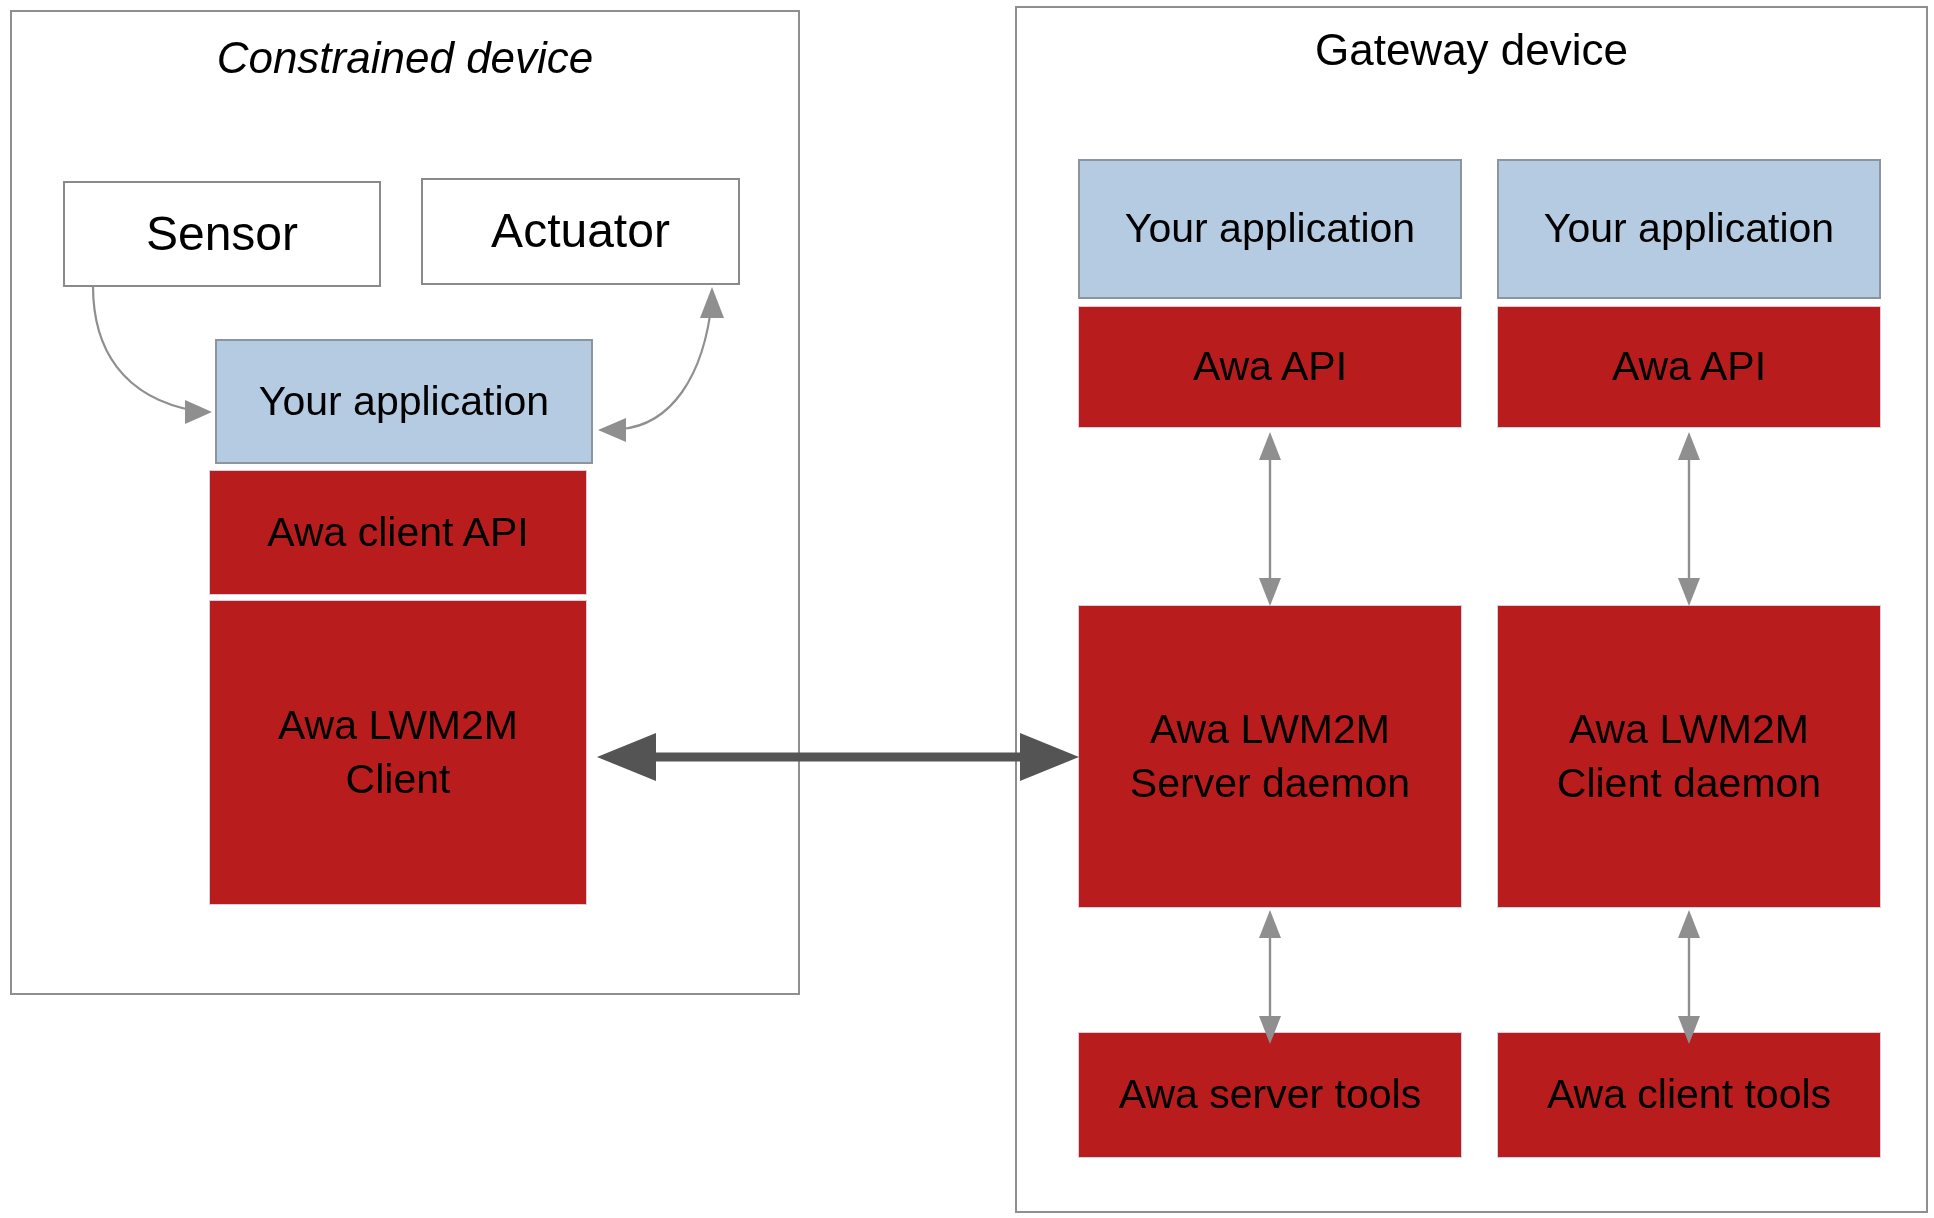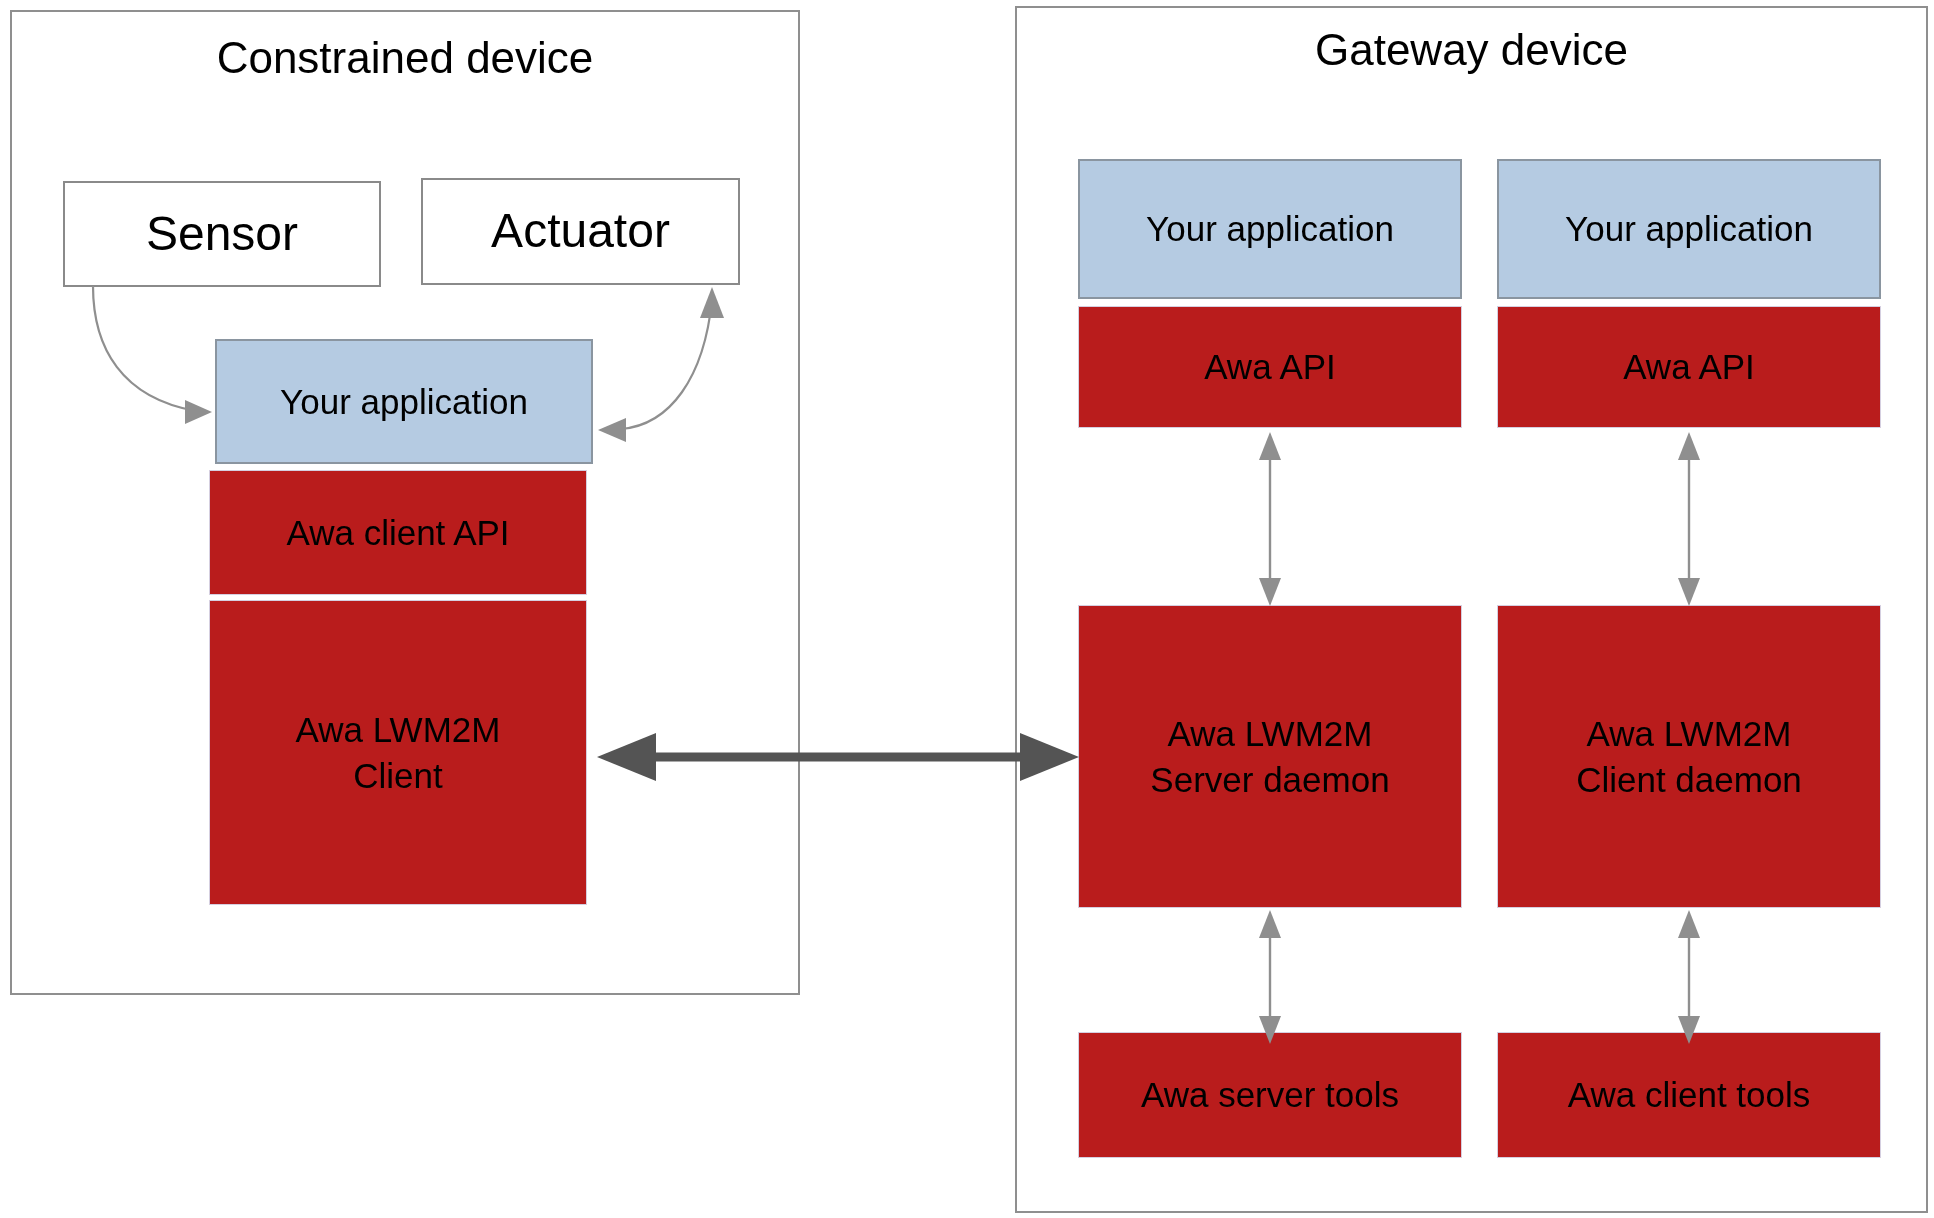--- a/index.html
+++ b/index.html
@@ -29,21 +29,21 @@
     white-space: nowrap;
   }
   .node {
     position: absolute;
     box-sizing: border-box;
     display: flex;
     flex-direction: column;
     align-items: center;
     justify-content: center;
     text-align: center;
-    font-size: 35px;
+    font-size: 41px;
     line-height: 1.3;
     color: #000000;
   }
   .node.white {
     background: #ffffff;
     border: 2px solid #8a8a8a;
     font-size: 48px;
     text-align: right;
   }
   .node.blue {
@@ -66,21 +66,21 @@
   .thin-head  { fill: #8f8f8f; stroke: none; }
   .big-shaft  { stroke: #545454; fill: none; }
   .big-head   { fill: #545454; stroke: none; }
 </style>
 </head>
 <body>
 
 <div class="stage">
 
   <div class="panel" style="left:10px; top:10px; width:790px; height:985px;">
-    <div class="panel-title" style="top:22px;">Constrained device</div>
+    <div class="panel-title" style="top:22px;font-style:italic;">Constrained device</div>
   </div>
 
   <div class="node white" style="left:63px; top:181px; width:318px; height:106px;">
     <span>Sensor</span>
   </div>
 
   <div class="node white" style="left:421px; top:178px; width:319px; height:107px;">
     <span>Actuator</span>
   </div>
 

